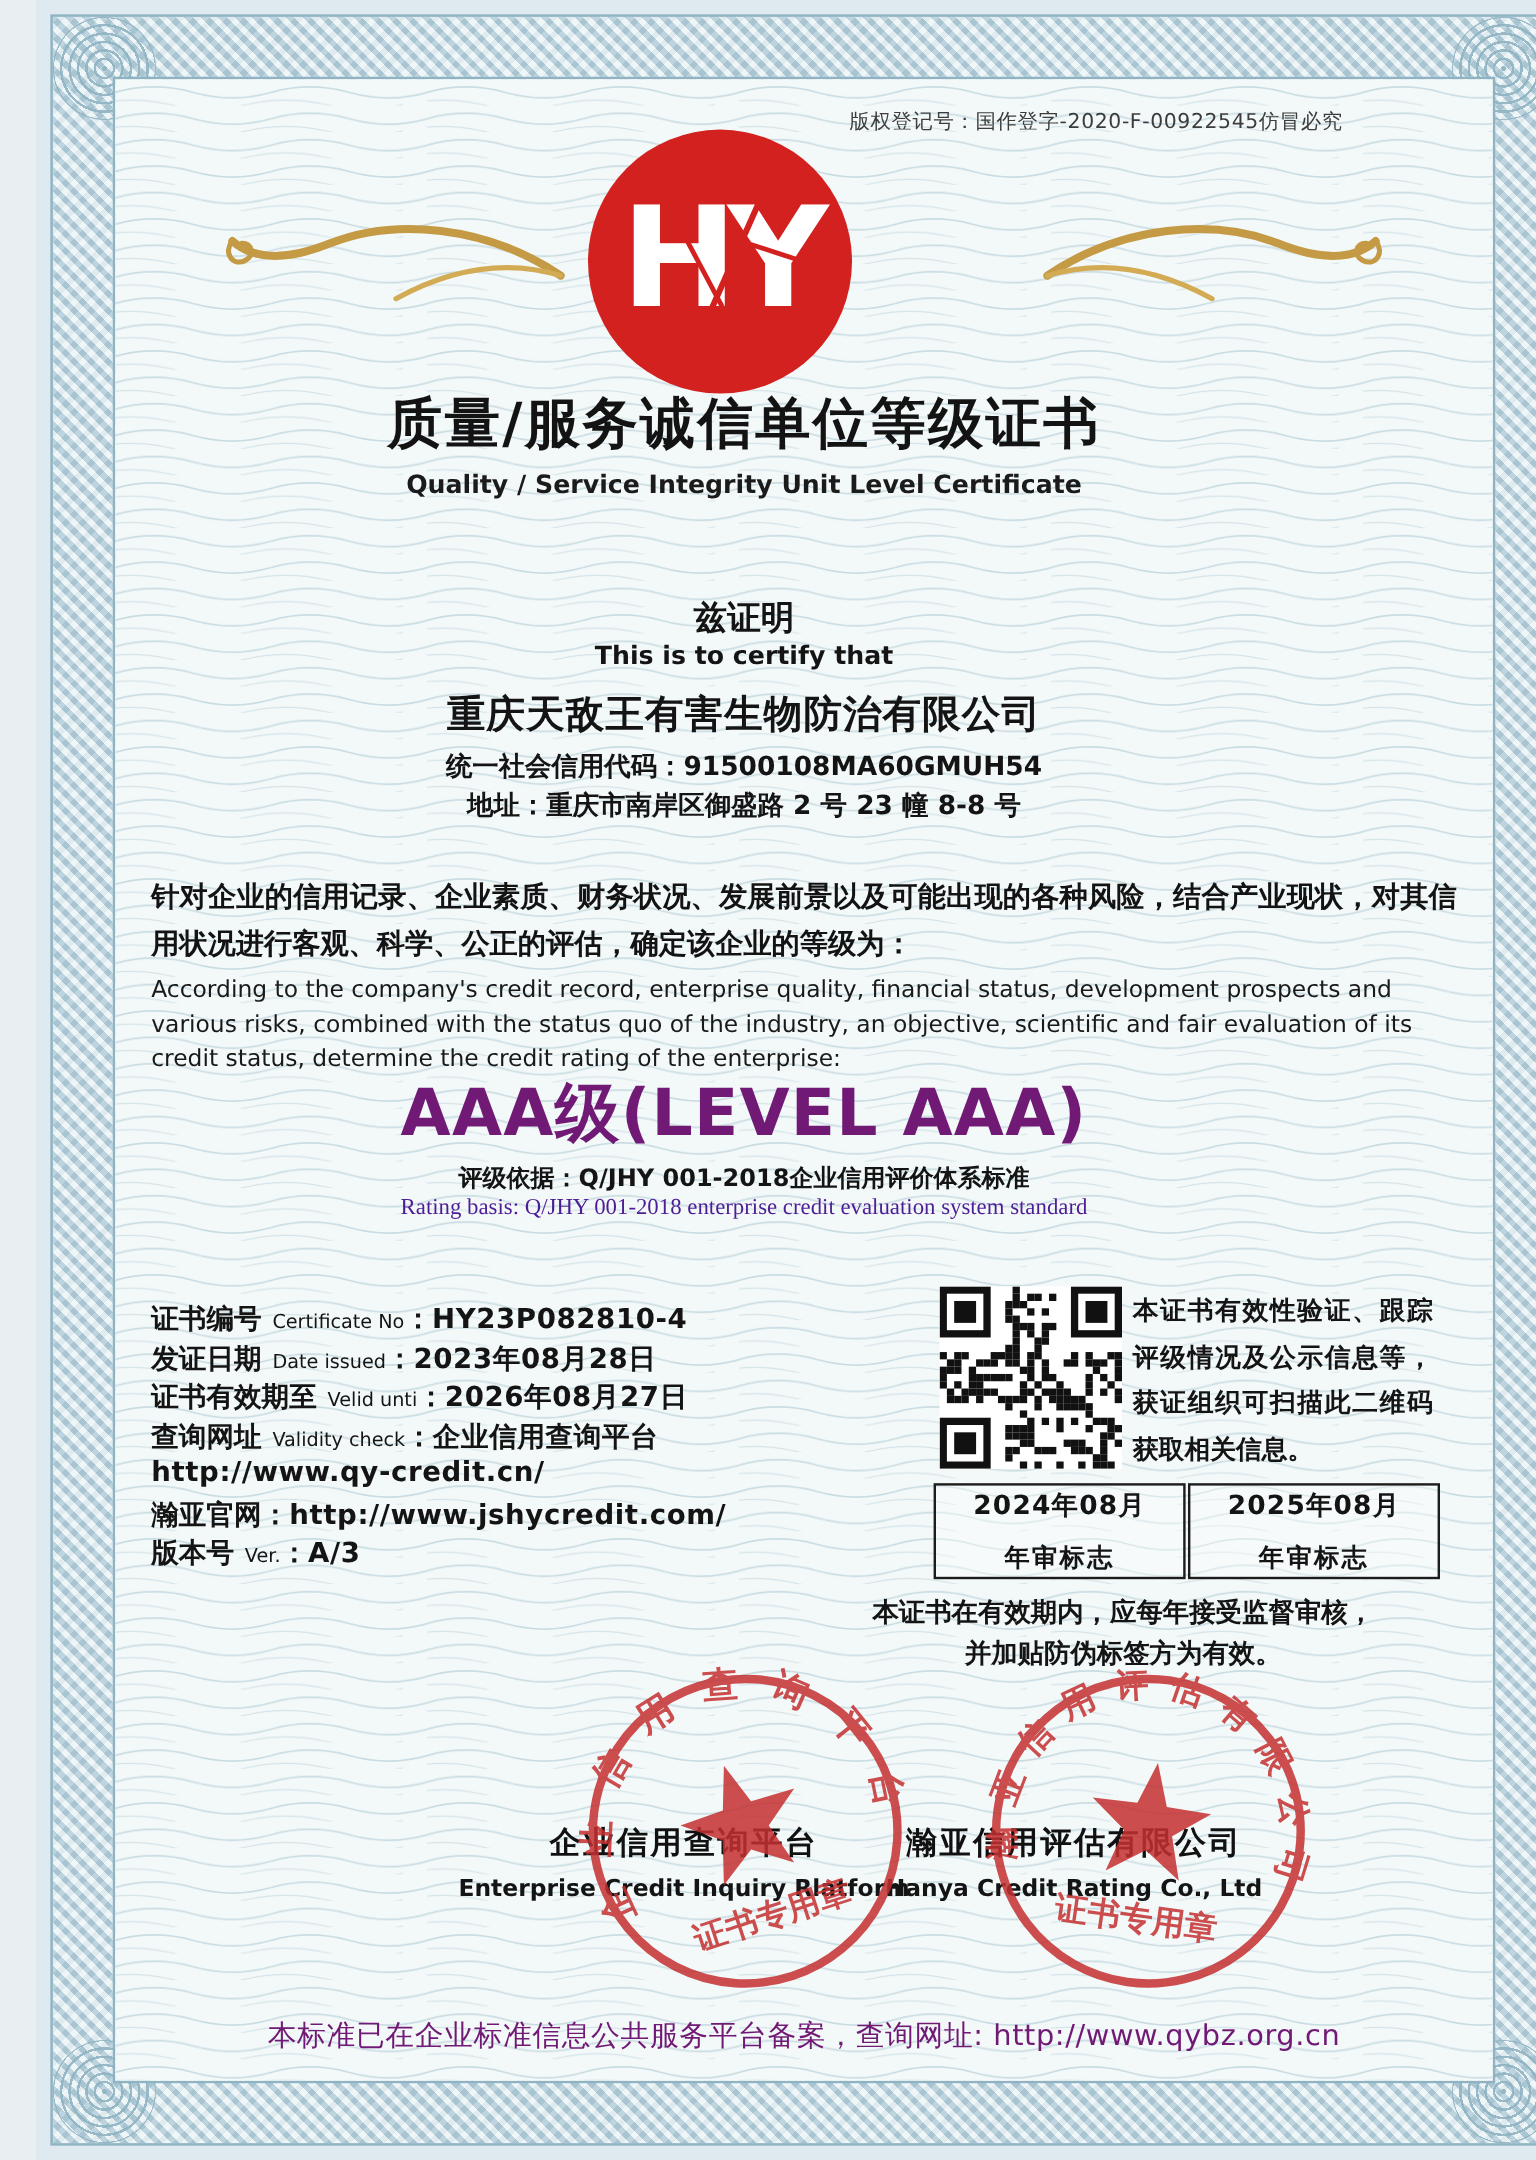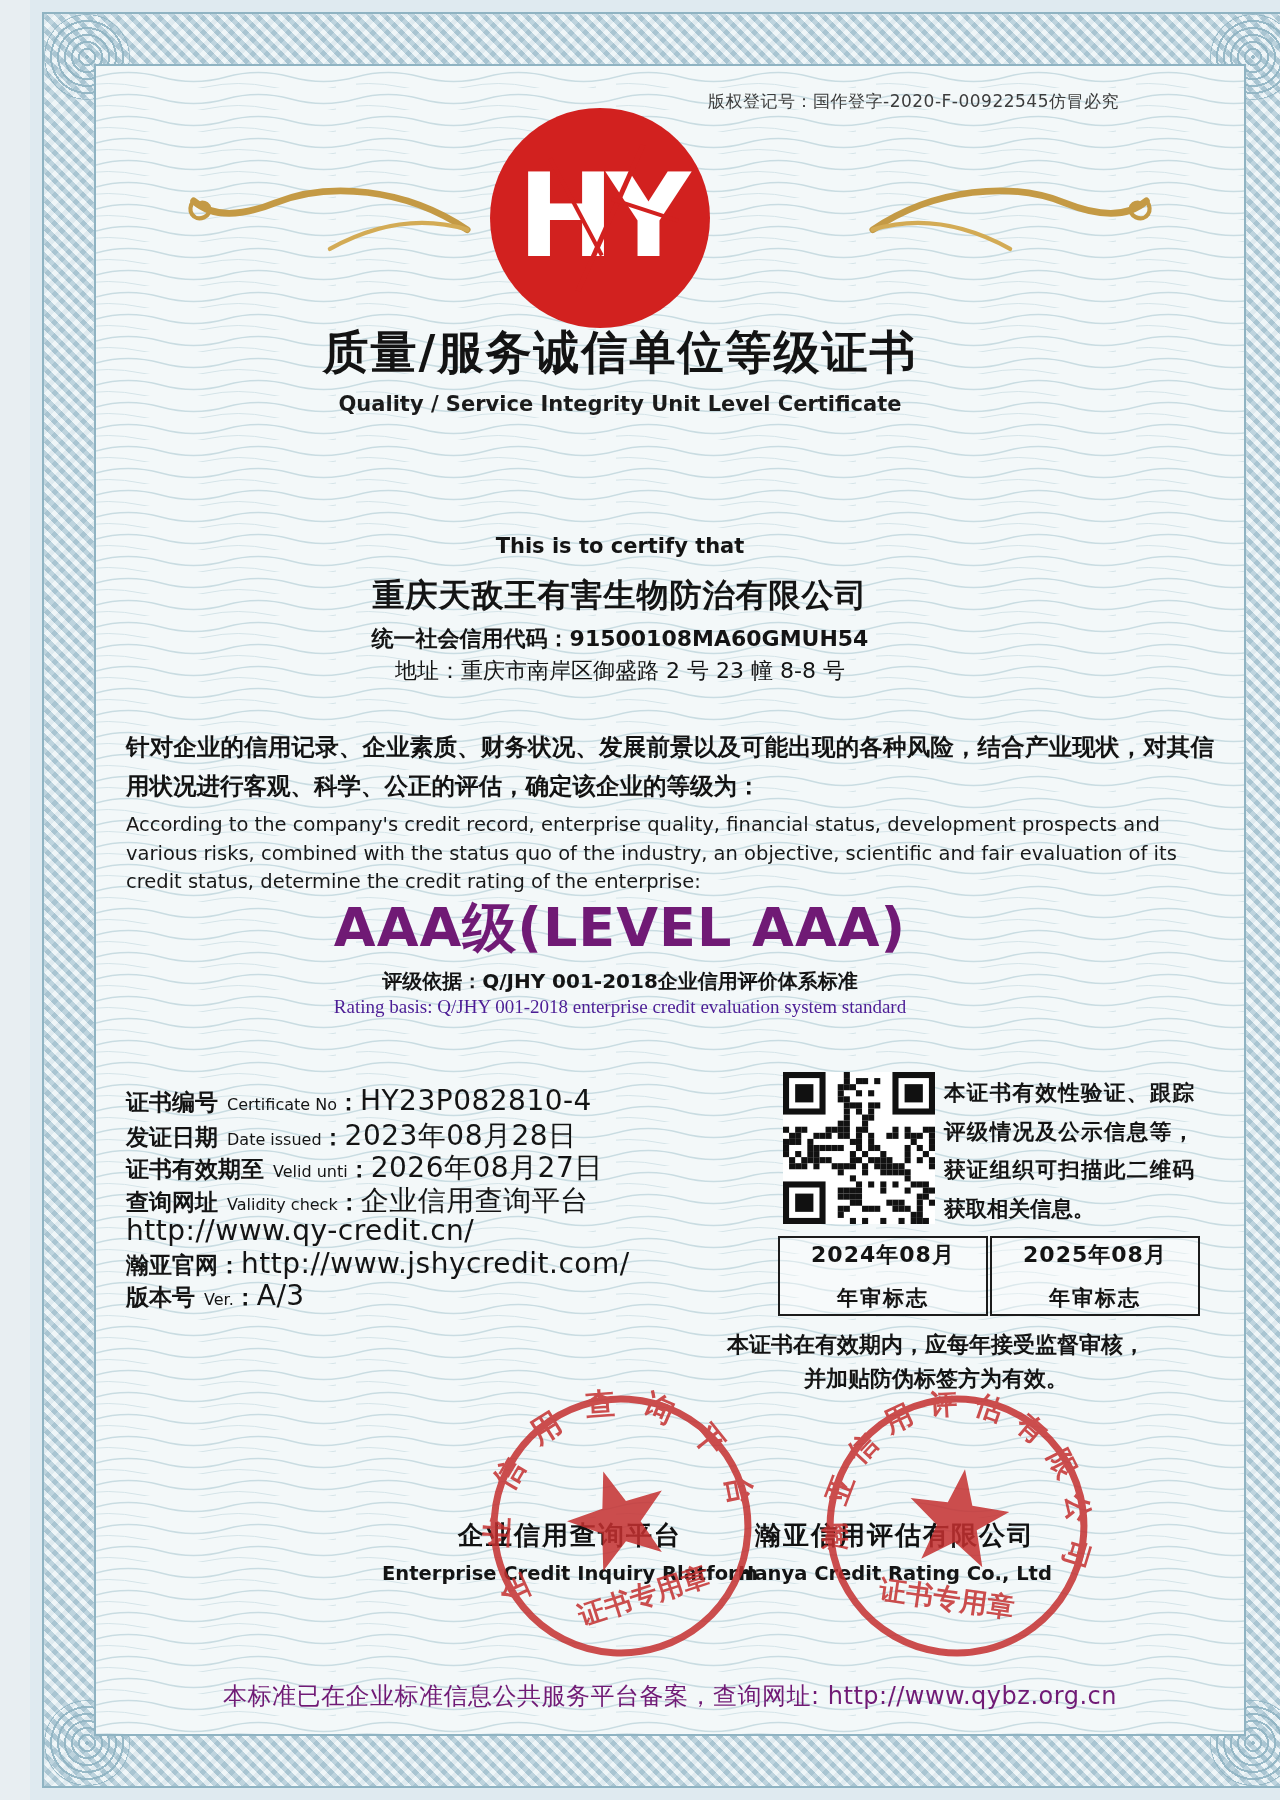--- a/index.html
+++ b/index.html
@@ -49,36 +49,36 @@
   .flourish { top:108px; width:300px; height:96px; }
   .fl-left { left:82px; }
   .fl-right { left:766px; transform:scaleX(-1); }
 
   .title-cn  { top:256px; font-size:46px; font-weight:700; letter-spacing:2px; color:#131313; }
   .title-en  { top:326px; font-size:21px; font-weight:600; color:#1b1b1b; }
   .cert-cn   { top:430px; font-size:28px; font-weight:600; }
   .cert-en   { top:468px; font-size:21px; font-weight:600; }
   .comp-name { top:508px; font-size:32px; font-weight:800; letter-spacing:1px; }
   .comp-code { top:558px; font-size:22px; font-weight:600; }
-  .comp-addr { top:590px; font-size:22px; font-weight:400; }
+  .comp-addr { top:590px; font-size:22px; font-weight:700; }
 
   .body-block { left:30px; top:662px; width:1088px; }
   .body-cn { font-size:23.5px; line-height:39px; font-weight:600; color:#131313; text-align:justify; }
   .body-en { margin-top:5px; font-size:19.5px; line-height:28.5px; color:#191919; text-align:left; }
 
   .rating    { top:826px; font-size:54px; font-weight:800; color:#701a75; letter-spacing:1px; }
   .basis-cn  { top:902px; font-size:20px; font-weight:600; }
   .basis-en  { top:930px; font-size:19px; color:#4c1d95;font-family:Liberation Serif, serif; }
 
   .details { left:30px; top:1018px; width:650px; }
   .drow { height:32.5px; display:flex; align-items:baseline; white-space:nowrap; }
   .dl-cn { font-size:23px; font-weight:700; }
   .dl-en { font-size:16px; font-weight:500; margin-left:9px; }
   .dl-sep { font-size:23px; font-weight:600; }
-  .dl-val { font-size:28px; font-weight:400; letter-spacing:.5px;text-align:center; }
+  .dl-val { font-size:23px; font-weight:700; letter-spacing:.5px;text-align:center; }
 
   .qr-box { left:687px; top:1006px; width:152px; height:152px; background:#ffffff; }
   .qr-box svg { width:152px; height:152px; display:block; }
   .qr-note { left:848px; top:1008px; width:250px; font-size:21.5px; line-height:38.5px; font-weight:700; text-align:justify; }
 
   .year-box {
     position:absolute; top:1170px; width:206px; height:76px; border:2px solid #1c1c1c;
     background:rgba(255,255,255,.35); display:flex; flex-direction:column; align-items:center; justify-content:center; gap:14px;
   }
   .yb1 { left:682px; } .yb2 { left:894px; }
@@ -139,20 +139,21 @@
     <div class="abs logo">
       <div class="logo-circle"></div>
       <div class="logo-letters">HY</div>
       <div class="crack crack1"></div>
       <div class="crack crack2"></div>
       <div class="crack crack3"></div>
     </div>
 
     <div class="ctr title-cn">质量/服务诚信单位等级证书</div>
     <div class="ctr title-en">Quality / Service Integrity Unit Level Certificate</div>
+    <div class="ctr cert-cn">兹证明</div>
     <div class="ctr cert-en">This is to certify that</div>
     <div class="ctr comp-name">重庆天敌王有害生物防治有限公司</div>
     <div class="ctr comp-code">统一社会信用代码：91500108MA60GMUH54</div>
     <div class="ctr comp-addr">地址：重庆市南岸区御盛路 2 号 23 幢 8-8 号</div>
 
     <div class="abs body-block">
       <div class="body-cn">针对企业的信用记录、企业素质、财务状况、发展前景以及可能出现的各种风险，结合产业现状，对其信用状况进行客观、科学、公正的评估，确定该企业的等级为：</div>
       <div class="body-en">According to the company's credit record, enterprise quality, financial status, development prospects and various risks, combined with the status quo of the industry, an objective, scientific and fair evaluation of its credit status, determine the credit rating of the enterprise:</div>
     </div>
 

